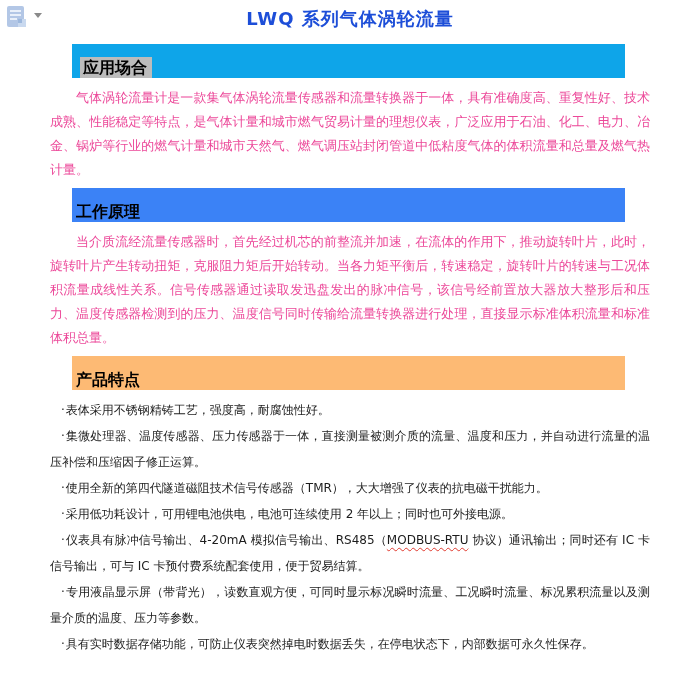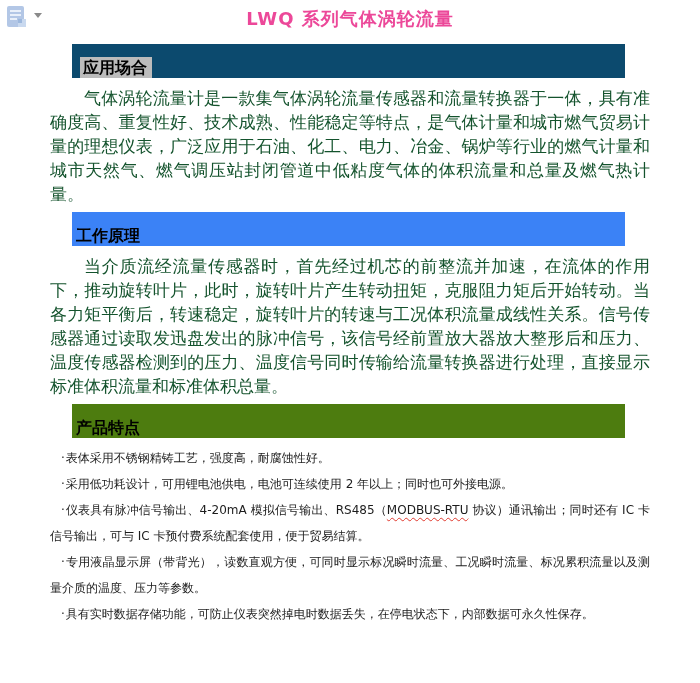--- a/index.html
+++ b/index.html
@@ -11,41 +11,41 @@
   .page{position:relative;width:700px;height:683px;overflow:hidden;background:#fff;}
 
   
   .paste-widget{position:absolute;top:5px;left:5px;display:flex;align-items:flex-start;cursor:pointer;}
   .paste-widget svg{display:block;}
   .dd-arrow{width:0;height:0;margin:8px 0 0 7px;border-left:4px solid transparent;border-right:4px solid transparent;border-top:5px solid #8a8a8a;}
 
   
   h1.doc-title{
     margin:7px 0 0 0;text-align:center;font-size:18px;font-weight:bold;
-    letter-spacing:1px;color:#ec4899;
+    letter-spacing:1px;color:#1d4ed8;
   }
 
   .content{padding:0 50px;}
 
   
   .banner{
     margin-left:22px;width:553px;height:34px;
     display:flex;align-items:flex-end;box-sizing:border-box;
   }
   .banner.first{margin-top:13px;}
   .banner-heading{
     font-size:16px;font-weight:bold;color:#000;line-height:1.1;
     padding:2px 5px 1px 3px;margin-left:8px;
   }
   .banner.plain .banner-heading{margin-left:1px;}
 
   
   p.para{
-    font-size:17px;line-height:24px;margin:8px 0 6px 0;
-    text-align:justify;text-indent:2em;color:#14532d;
+    font-size:13px;line-height:24px;margin:8px 0 6px 0;
+    text-align:justify;text-indent:2em;color:#ec4899;
   }
   .bullets{margin-top:7px;}
   p.bullet{
     font-size:12px;line-height:26px;margin:0;
     text-align:justify;text-indent:11px;color:#1c1c1c;
   }
   .bullet .marker{padding-right:1px;}
   .spellcheck{
     text-decoration-line:underline;
     text-decoration-style:wavy;
@@ -67,38 +67,40 @@
       <path d="M13 14 h8 v8 h-8 z" fill="#c9d9ef"></path>
       <path d="M13 14 l4 0 0 4 -4 0 z" fill="#9db8dd"></path>
     </svg>
     <div class="dd-arrow"></div>
   </div>
 
   <h1 class="doc-title">LWQ 系列气体涡轮流量</h1>
 
   <div class="content">
 
-    <div class="banner first" style="background:#0c4a6e;">
+    <div class="banner first" style="background:#0ea5e9;">
       <span class="banner-heading" style="background:#bcbcbc;">应用场合</span>
     </div>
     <p class="para">气体涡轮流量计是一款集气体涡轮流量传感器和流量转换器于一体，具有准确度高、重复性好、技术成熟、性能稳定等特点，是气体计量和城市燃气贸易计量的理想仪表，广泛应用于石油、化工、电力、冶金、锅炉等行业的燃气计量和城市天然气、燃气调压站封闭管道中低粘度气体的体积流量和总量及燃气热计量。</p>
 
     <div class="banner plain" style="background:#3b82f6;">
       <span class="banner-heading">工作原理</span>
     </div>
     <p class="para">当介质流经流量传感器时，首先经过机芯的前整流并加速，在流体的作用下，推动旋转叶片，此时，旋转叶片产生转动扭矩，克服阻力矩后开始转动。当各力矩平衡后，转速稳定，旋转叶片的转速与工况体积流量成线性关系。信号传感器通过读取发迅盘发出的脉冲信号，该信号经前置放大器放大整形后和压力、温度传感器检测到的压力、温度信号同时传输给流量转换器进行处理，直接显示标准体积流量和标准体积总量。</p>
 
-    <div class="banner plain" style="background:#4d7c0f;">
+    <div class="banner plain" style="background:#fdba74;">
       <span class="banner-heading">产品特点</span>
     </div>
 
     <div class="bullets">
       <p class="bullet"><span class="marker">·</span><span>表体采用不锈钢精铸工艺，强度高，耐腐蚀性好。</span></p>
 
+      <p class="bullet"><span class="marker">·</span><span>集微处理器、温度传感器、压力传感器于一体，直接测量被测介质的流量、温度和压力，并自动进行流量的温压补偿和压缩因子修正运算。</span></p>
 
+      <p class="bullet"><span class="marker">·</span><span>使用全新的第四代隧道磁阻技术信号传感器（TMR），大大增强了仪表的抗电磁干扰能力。</span></p>
 
       <p class="bullet"><span class="marker">·</span><span>采用低功耗设计，可用锂电池供电，电池可连续使用 2 年以上；同时也可外接电源。</span></p>
 
       <p class="bullet"><span class="marker">·</span><span>仪表具有脉冲信号输出、4-20mA 模拟信号输出、RS485（</span><span class="spellcheck" style="text-decoration-color:#e03a2f;">MODBUS-RTU</span><span> 协议）通讯输出；同时还有 IC 卡信号输出，可与 IC 卡预付费系统配套使用，便于贸易结算。</span></p>
 
       <p class="bullet"><span class="marker">·</span><span>专用液晶显示屏（带背光），读数直观方便，可同时显示标况瞬时流量、工况瞬时流量、标况累积流量以及测量介质的温度、压力等参数。</span></p>
 
       <p class="bullet"><span class="marker">·</span><span>具有实时数据存储功能，可防止仪表突然掉电时数据丢失，在停电状态下，内部数据可永久性保存。</span></p>
     </div>
 

